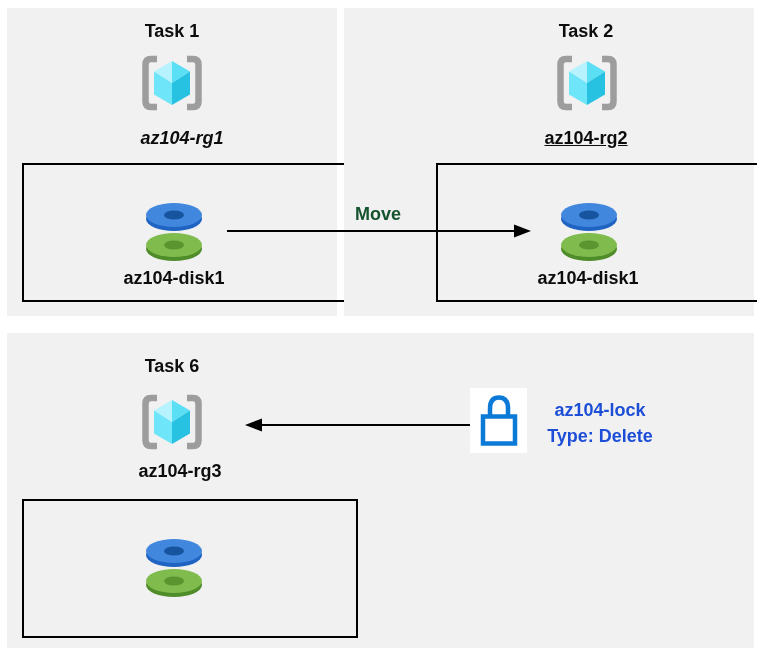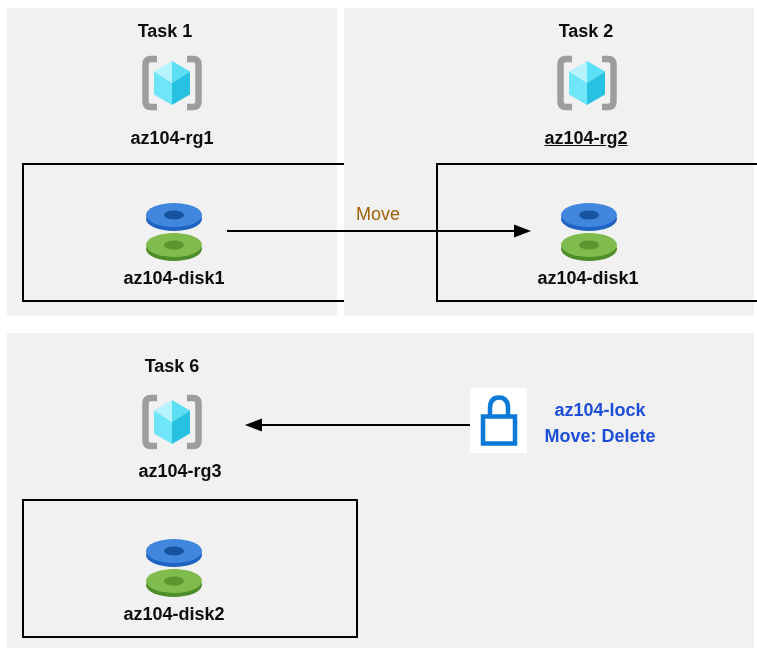--- a/index.html
+++ b/index.html
@@ -56,41 +56,41 @@
     font-size: 18px;
     line-height: 26px;
     color: #1d4ed8;
     white-space: nowrap;
   }
   #move-label {
     position: absolute;
     left: 330px; top: 204px;
     width: 96px;
     text-align: center;
-    font-weight: normal;
+    font-weight: bold;
     font-size: 18px;
-    color: #a16207;
+    color: #14532d;
   }
 </style>
 </head>
 <body>
 
 <div class="panel" id="panel-task1">
-  <div class="diagram-label" style="left:8px; top:13px;">Task 1</div>
+  <div class="diagram-label" style="left:15px; top:13px;">Task 1</div>
 
   <svg class="rg-icon" style="left:133px; top:46px;" viewBox="0 0 64 58">
     <path d="M17 5 L11 5 Q5.5 5 5.5 10.5 L5.5 47.5 Q5.5 53 11 53 L17 53" fill="none" stroke="#9d9d9d" stroke-width="6.5" stroke-linecap="butt" stroke-linejoin="round"></path>
     <path d="M47 5 L53 5 Q58.5 5 58.5 10.5 L58.5 47.5 Q58.5 53 53 53 L47 53" fill="none" stroke="#9d9d9d" stroke-width="6.5" stroke-linecap="butt" stroke-linejoin="round"></path>
     <polygon points="32,7 14,17.5 32,29" fill="#b6f3ff"></polygon>
     <polygon points="32,7 50,17.5 32,29" fill="#5adff5"></polygon>
     <polygon points="14,17.5 32,29 32,51 14,40.5" fill="#6ee5f8"></polygon>
     <polygon points="50,17.5 32,29 32,51 50,40.5" fill="#27c1e1"></polygon>
   </svg>
 
-  <div class="diagram-label" style="left:15px; top:120px;">az104-rg1</div>
+  <div class="diagram-label" style="left:25px; top:120px;font-style:italic;">az104-rg1</div>
 
   <div class="disk-box" style="left:15px; top:155px;">
     <svg class="disk-icon" style="left:120px; top:37px;" viewBox="0 0 60 60">
       <ellipse cx="30" cy="17" rx="28" ry="12" fill="#1f64c2"></ellipse>
       <ellipse cx="30" cy="13" rx="28" ry="12" fill="#4287de"></ellipse>
       <ellipse cx="30" cy="13" rx="10" ry="4.5" fill="#17549f"></ellipse>
       <ellipse cx="30" cy="47" rx="28" ry="12" fill="#4f8c2a"></ellipse>
       <ellipse cx="30" cy="43" rx="28" ry="12" fill="#7fbb4d"></ellipse>
       <ellipse cx="30" cy="43" rx="10" ry="4.5" fill="#5a9530"></ellipse>
     </svg>
@@ -141,21 +141,20 @@
 
   <div class="disk-box" style="left:15px; top:166px;">
     <svg class="disk-icon" style="left:120px; top:37px;" viewBox="0 0 60 60">
       <ellipse cx="30" cy="17" rx="28" ry="12" fill="#1f64c2"></ellipse>
       <ellipse cx="30" cy="13" rx="28" ry="12" fill="#4287de"></ellipse>
       <ellipse cx="30" cy="13" rx="10" ry="4.5" fill="#17549f"></ellipse>
       <ellipse cx="30" cy="47" rx="28" ry="12" fill="#4f8c2a"></ellipse>
       <ellipse cx="30" cy="43" rx="28" ry="12" fill="#7fbb4d"></ellipse>
       <ellipse cx="30" cy="43" rx="10" ry="4.5" fill="#5a9530"></ellipse>
     </svg>
-    <div class="diagram-label" style="left:0px; top:103px;">az104-disk2</div>
   </div>
 </div>
 
 <div id="move-label">Move</div>
 <svg class="arrow-svg" style="left:227px; top:221px;" width="305" height="20">
   <line x1="0" y1="10" x2="290" y2="10" stroke="#000000" stroke-width="2"></line>
   <polygon points="304,10 287,3.5 287,16.5" fill="#000000"></polygon>
 </svg>
 
 <svg class="arrow-svg" style="left:243px; top:415px;" width="228" height="20">
@@ -164,14 +163,14 @@
 </svg>
 
 <div id="lock-box">
   <svg width="48" height="56" viewBox="0 0 48 56">
     <path d="M15 25 L15 15.5 Q15 4.5 24 4.5 Q33 4.5 33 15.5 L33 25" fill="none" stroke="#0b79d6" stroke-width="4.5"></path>
     <rect x="8" y="23.5" width="32" height="27" fill="#ffffff" stroke="#0b79d6" stroke-width="4.5"></rect>
   </svg>
 </div>
 <div id="lock-label">
   <span style="display:block;">az104-lock</span>
-  <span style="display:block;">Move: Delete</span>
+  <span style="display:block;">Type: Delete</span>
 </div>
 
 </body></html>

